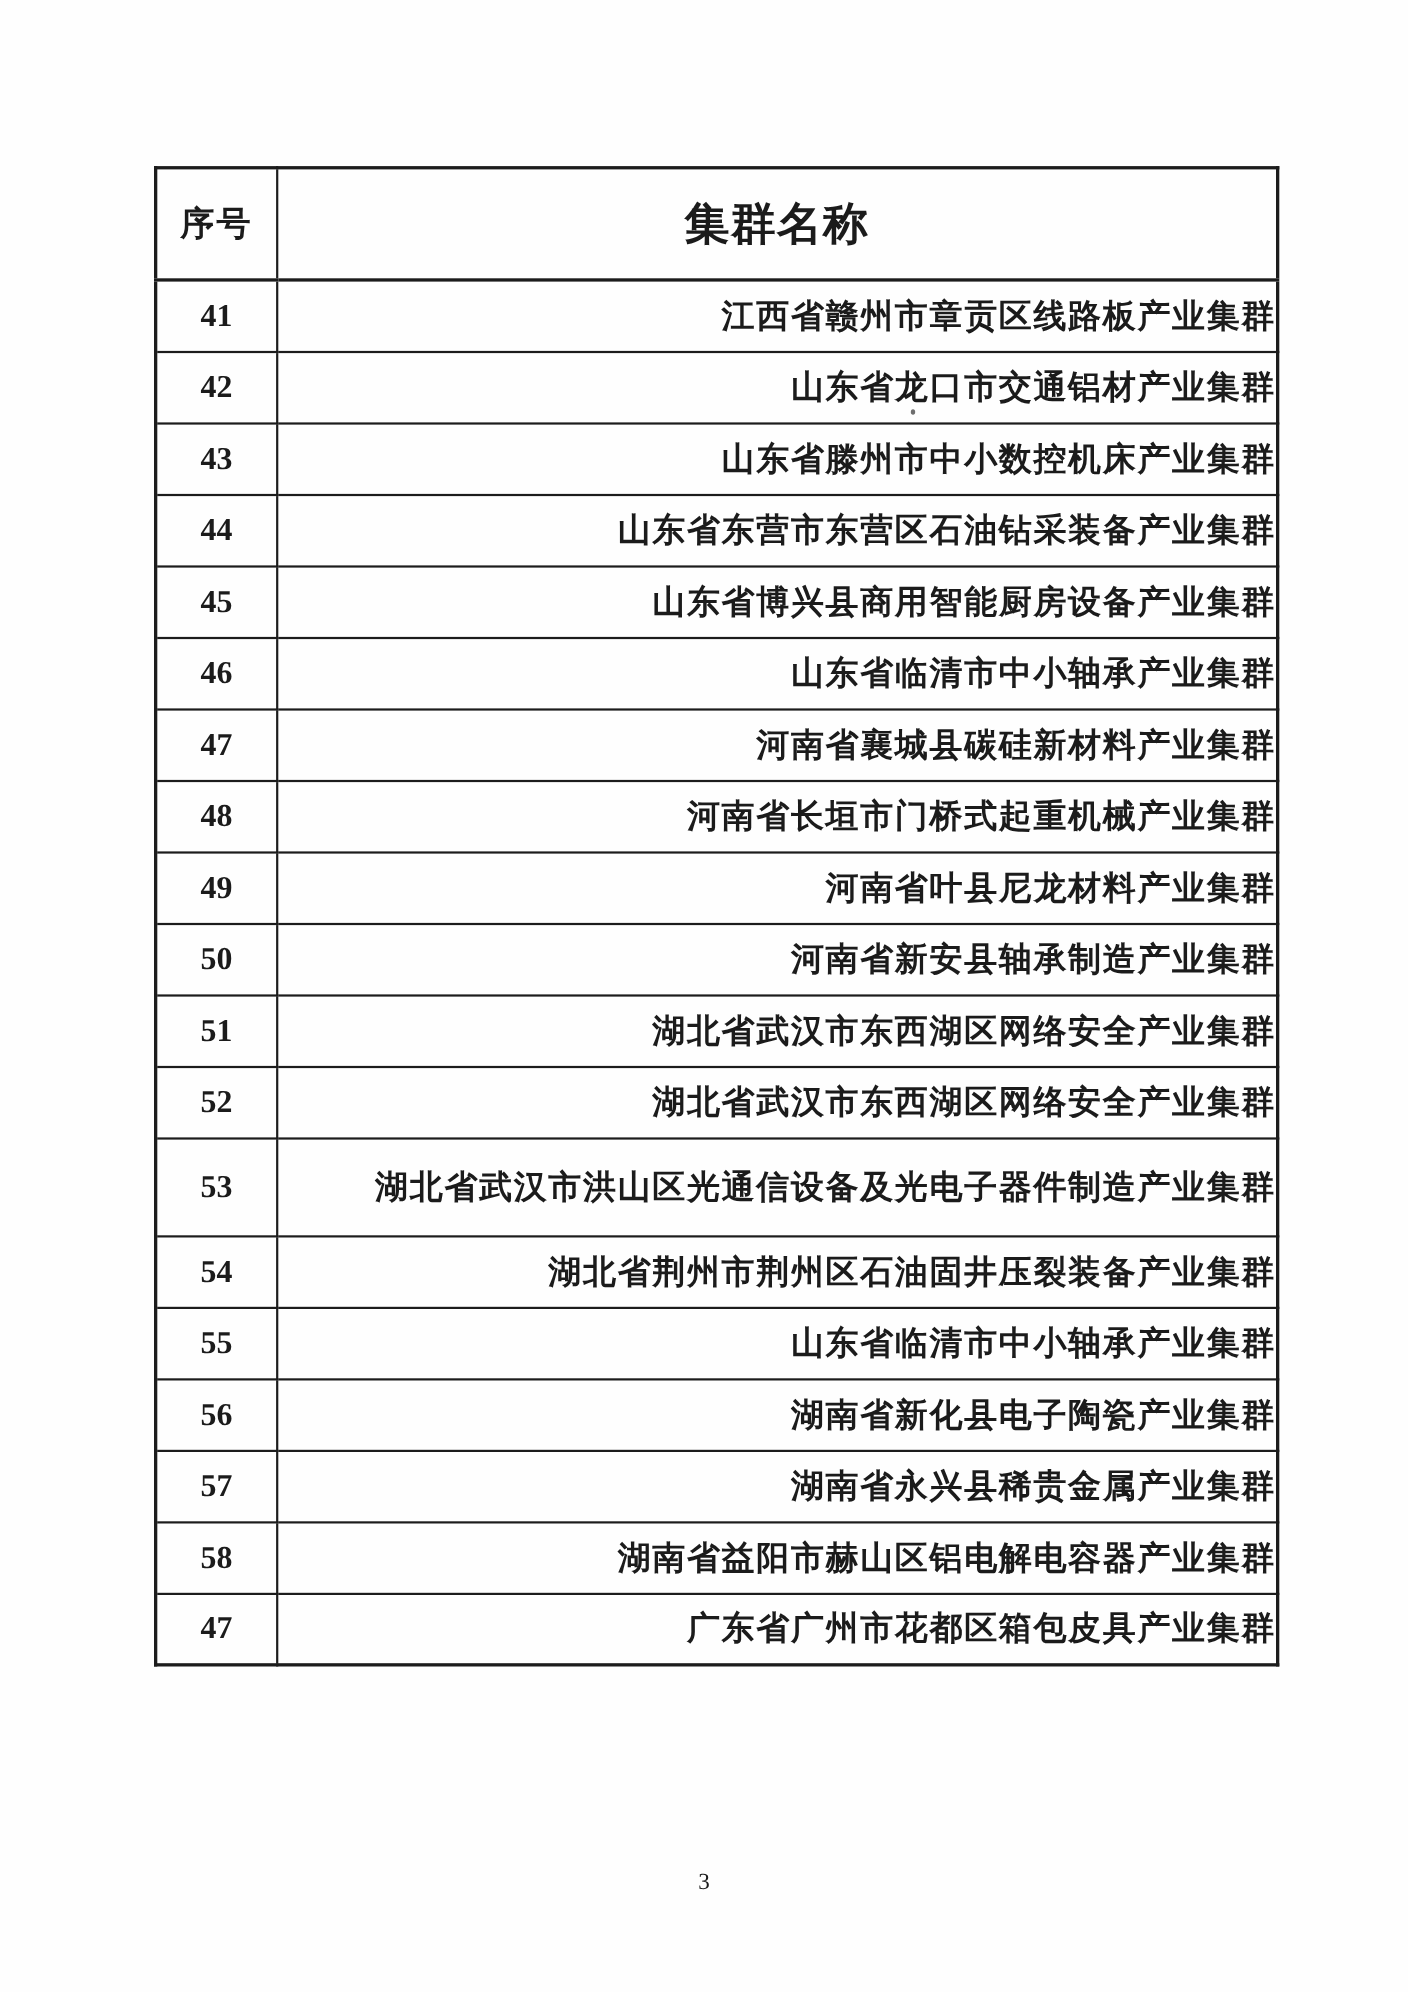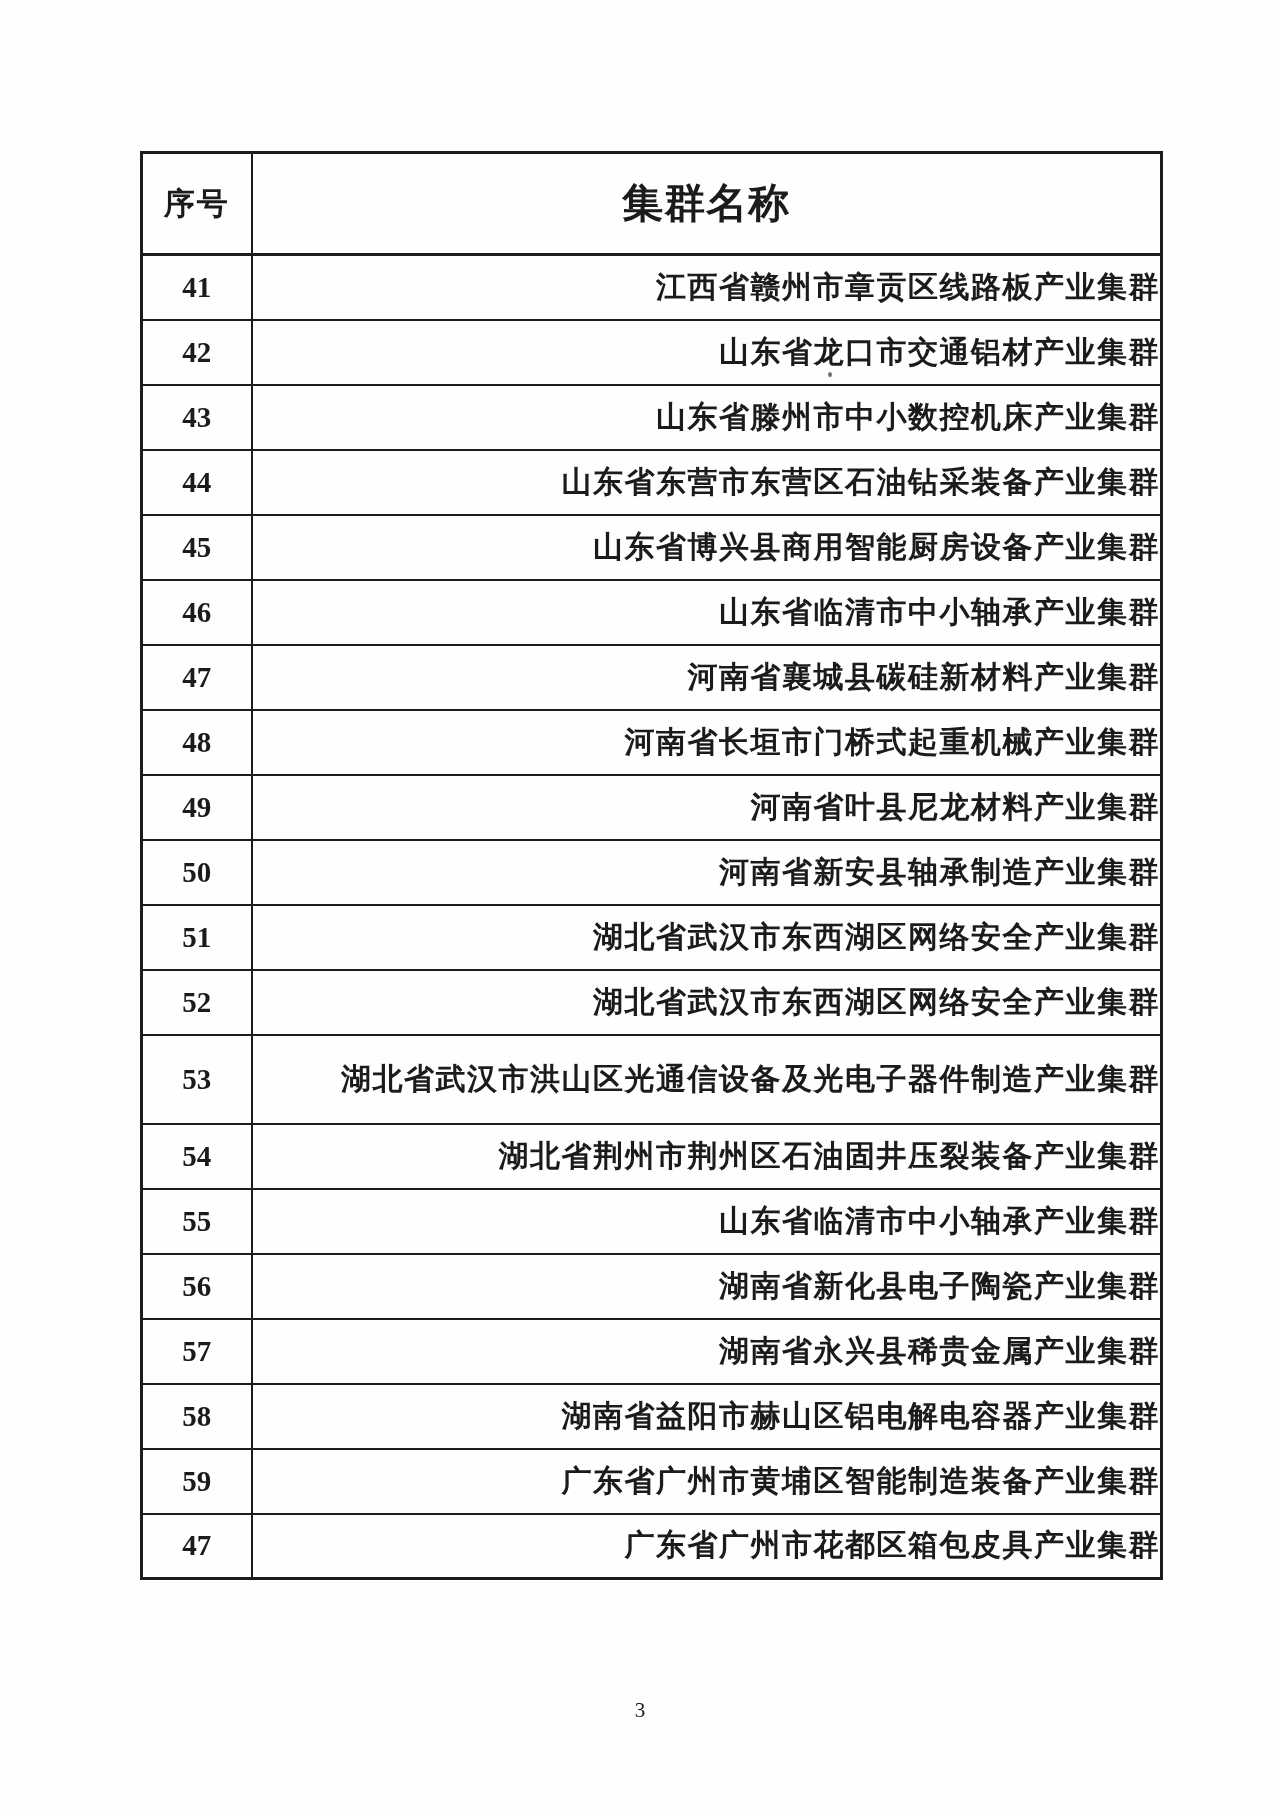--- a/index.html
+++ b/index.html
@@ -180,24 +180,20 @@
     <tr>
       <td class="col-index">57</td>
       <td class="col-name">湖南省永兴县稀贵金属产业集群</td>
     </tr>
 
     <tr>
       <td class="col-index">58</td>
       <td class="col-name">湖南省益阳市赫山区铝电解电容器产业集群</td>
     </tr>
 
-    <tr>
-      <td class="col-index">59</td>
-      <td class="col-name">广东省广州市黄埔区智能制造装备产业集群</td>
-    </tr>
 
 
     <tr>
       <td class="col-index">47</td>
       <td class="col-name">广东省广州市花都区箱包皮具产业集群</td>
     </tr>
   </tbody>
   </table>
 
   <div class="scan-speckle"></div>

